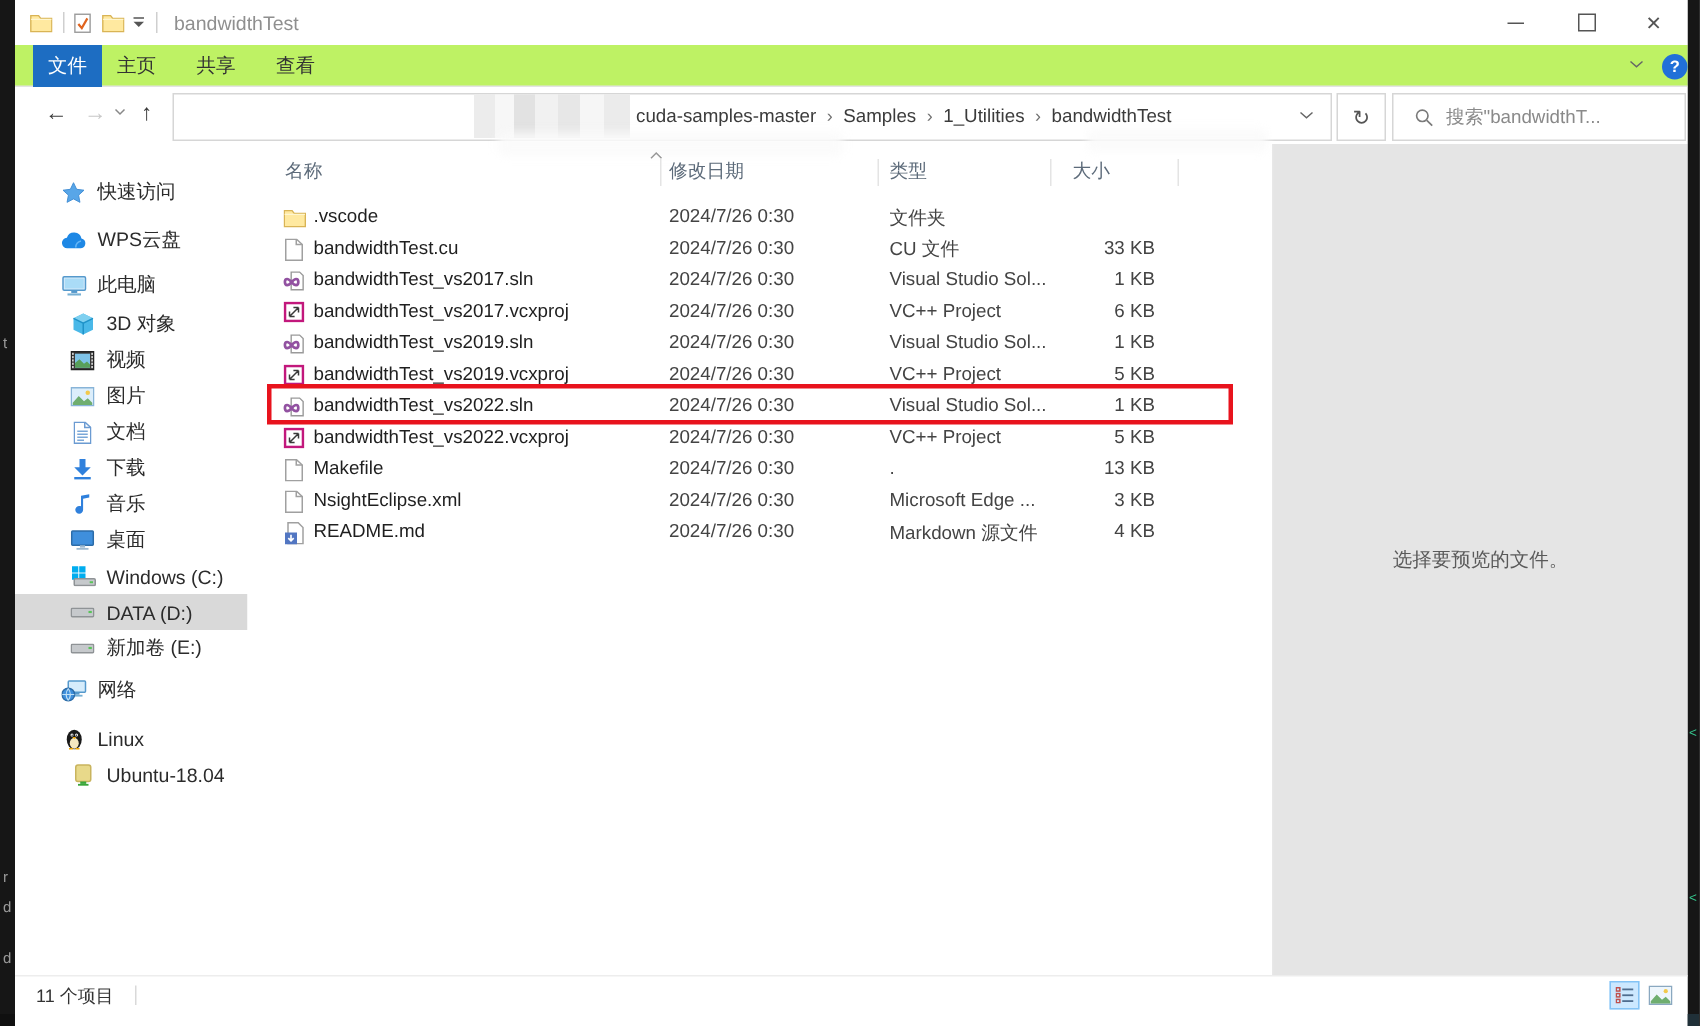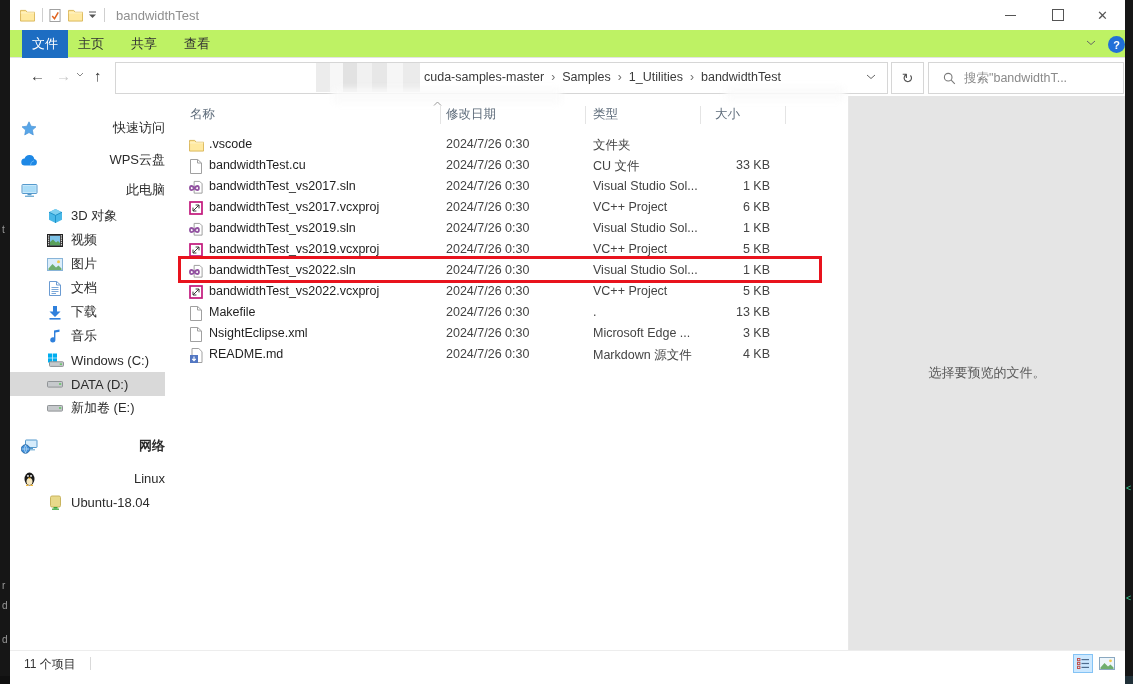--- a/index.html
+++ b/index.html
@@ -57,21 +57,21 @@
   #refresh-btn{left:881px;top:62px;width:33px;height:32px;border:1px solid #d6d6d6;box-sizing:border-box;
     display:flex;align-items:center;justify-content:center;font-size:14px;color:#555;}
   #searchbox{left:918px;top:62px;width:196px;height:32px;border:1px solid #d6d6d6;box-sizing:border-box;
     display:flex;align-items:center;}
   #search-ph{font-size:12.5px;color:#8a8a8a;white-space:nowrap;overflow:hidden;}
 
   
   #sidebar{left:0;top:96px;width:155px;height:554px;padding-top:20px;box-sizing:border-box;background:#fff;overflow:hidden;}
   .srow{height:24px;display:flex;align-items:center;font-size:13px;color:#2b2b2b;white-space:nowrap;}
   .srow .ico{width:18px;display:inline-flex;justify-content:center;margin-right:7px;flex:0 0 18px;}
-  .srow.lvl0{padding-left:10px;justify-content:space-between;}
+  .srow.lvl0{padding-left:30px;}
   .srow.lvl1{padding-left:36px;}
   .srow.selected{background:var(--select,#d9d9d9);}
 
   
   #fileheader{left:155px;top:104px;width:683px;height:22px;font-size:12.5px;color:#5d6b7a;}
   .hlabel{position:absolute;top:2px;}
   .hsep{position:absolute;top:2px;width:1px;height:18px;background:#e4e4e4;}
   #sort-caret{left:268px;top:-3px;position:absolute;}
   #files{left:155px;top:134px;width:683px;}
   .frow{position:relative;height:21px;font-size:12.5px;color:#444;}
@@ -320,20 +320,30 @@
         <div class="srow lvl1">
     <span class="ico">
             <svg width="12" height="15" viewBox="0 0 12 15">
               <path d="M5 1.5l5.5-1v2.2l-4.1.8v7.3A2.6 2.6 0 114 8.3c.33 0 .67.06 1 .2z" fill="#2f80dc"></path>
             </svg>
           </span>
     <span class="slabel">音乐</span>
   </div>
         <div class="srow lvl1">
     <span class="ico">
+            <svg width="16" height="14" viewBox="0 0 16 14">
+              <rect x=".8" y="1" width="14.4" height="9.5" rx=".6" fill="#3f8fdc" stroke="#2c6ca8"></rect>
+              <rect x="6.3" y="10.5" width="3.4" height="1.6" fill="#9db9d0"></rect>
+              <rect x="4" y="12.3" width="8" height="1.2" fill="#9db9d0"></rect>
+            </svg>
+          </span>
+    <span class="slabel">桌面</span>
+  </div>
+        <div class="srow lvl1">
+    <span class="ico">
             <svg width="17" height="14" viewBox="0 0 17 14">
               <g fill="#00adef">
                 <rect x="1" y="0.5" width="4.2" height="4.2"></rect>
                 <rect x="5.8" y="0.5" width="4.2" height="4.2"></rect>
                 <rect x="1" y="5.3" width="4.2" height="4.2"></rect>
                 <rect x="5.8" y="5.3" width="4.2" height="4.2"></rect>
               </g>
               <rect x="2.5" y="8.8" width="14" height="4.6" rx=".8" fill="#c6c9cc" stroke="#8f9396"></rect>
               <rect x="12.8" y="10.5" width="2.2" height="1.3" fill="#58c458"></rect>
             </svg>
@@ -351,21 +361,21 @@
   </div>
         <div class="srow lvl1">
     <span class="ico">
             <svg width="16" height="7" viewBox="0 0 16 7">
               <rect x=".5" y=".5" width="15" height="5.6" rx=".8" fill="#c6c9cc" stroke="#8f9396"></rect>
               <rect x="12" y="2.3" width="2.2" height="1.4" fill="#58c458"></rect>
             </svg>
           </span>
     <span class="slabel">新加卷 (E:)</span>
   </div>
-        <div class="srow lvl0" style="margin-top: 14px; font-weight: bold;">
+        <div class="srow lvl0" style="margin-top: 4px;">
     <span class="ico">
             <svg width="17" height="15" viewBox="0 0 17 15">
               <rect x="4.5" y="1" width="11.5" height="7.5" rx=".6" fill="#d6ecfb" stroke="#5599cc"></rect>
               <rect x="9" y="8.5" width="3" height="1.6" fill="#5599cc"></rect>
               <rect x="7" y="10.2" width="7" height="1.2" fill="#77b0d4"></rect>
               <circle cx="4.5" cy="10" r="4.2" fill="#3f8fdc" stroke="#2c6ca8"></circle>
               <path d="M.5 10h8M4.5 6a7 7 0 010 8M4.5 6a7 7 0 000 8" stroke="#bfe0f5" fill="none" stroke-width=".7"></path>
             </svg>
           </span>
     <span class="slabel">网络</span>

